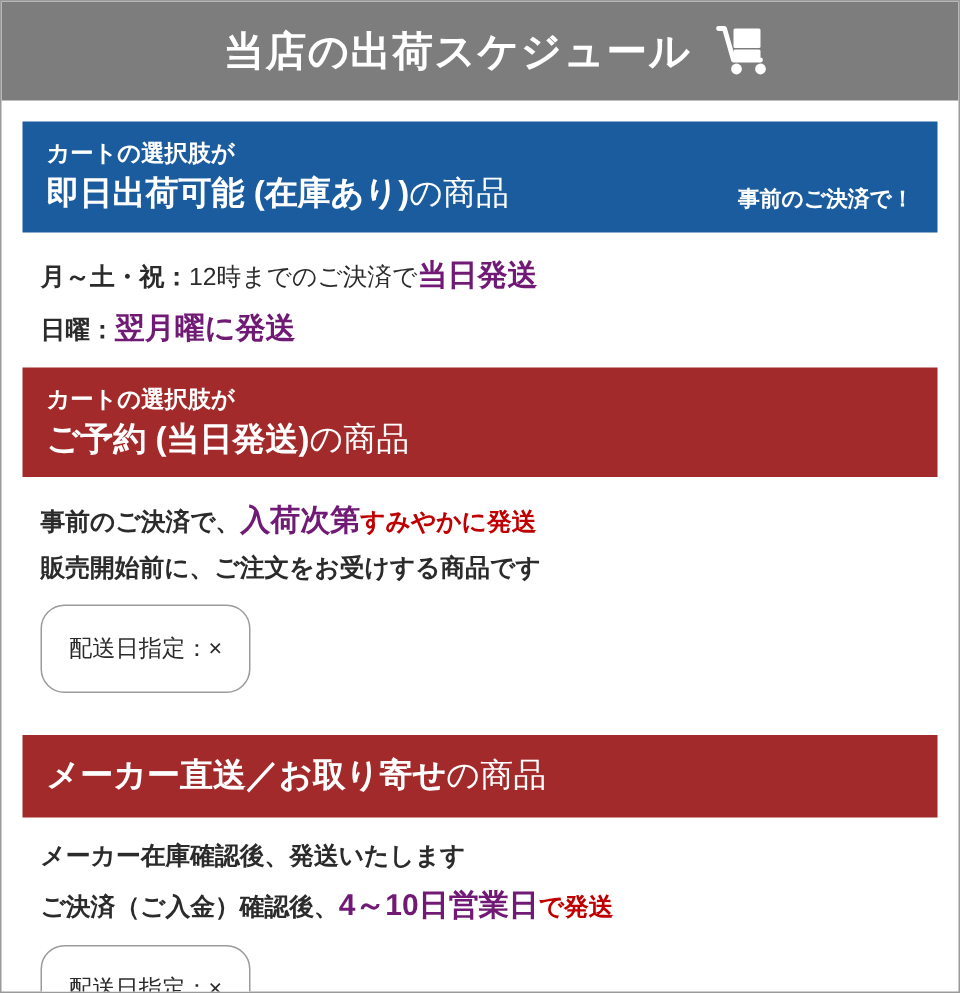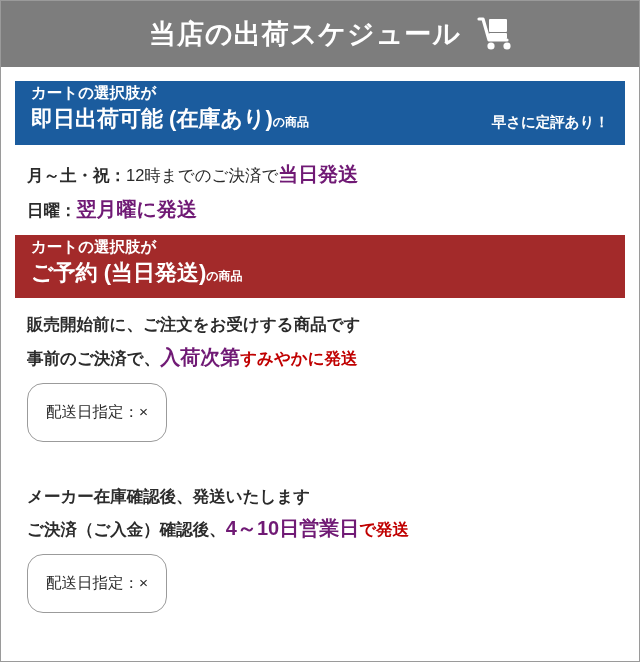--- a/index.html
+++ b/index.html
@@ -38,39 +38,39 @@
     width: 44px;
     height: 34px;
     display: block;
   }
   
   .content {
     padding: 14px 14px 0 14px;
   }
   .band {
     position: relative;
-    padding: 2px 16px 11px 16px;
+    padding: 12px 16px 11px 16px;
     color: #ffffff;
   }
   .band.blue { background: #1b5c9e; }
   .band.red  { background: #a32a2a; }
   .band-sub {
     font-size: 15.5px;
     font-weight: bold;
     line-height: 1.35;
   }
   .band-main {
     font-size: 22px;
     font-weight: bold;
     line-height: 1.35;
     white-space: nowrap;
   }
   .band-main .small {
-    font-size: 12px;
-    font-weight: bold;
+    font-size: 22px;
+    font-weight: normal;
   }
   .band-badge {
     position: absolute;
     right: 16px;
     bottom: 13px;
     font-size: 14.5px;
     font-weight: bold;
     color: #ffffff;
     white-space: nowrap;
   }
@@ -131,51 +131,56 @@
     </span>
   </div>
 
   <div class="content">
 
     <div class="band blue">
       <div class="band-sub">カートの選択肢が</div>
       <div class="band-main">
         <span>即日出荷可能 (在庫あり)</span><span class="small">の商品</span>
       </div>
-      <div class="band-badge">早さに定評あり！</div>
+      <div class="band-badge">事前のご決済で！</div>
     </div>
 
     <div class="notes">
       <div class="note-line">
         <span class="lbl">月～土・祝：</span><span>12時までのご決済で</span><span class="hl">当日発送</span>
       </div>
       <div class="note-line">
         <span class="lbl">日曜：</span><span class="hl">翌月曜に発送</span>
       </div>
     </div>
 
     <div class="band red">
       <div class="band-sub">カートの選択肢が</div>
       <div class="band-main">
         <span>ご予約 (当日発送)</span><span class="small">の商品</span>
       </div>
     </div>
 
     <div class="notes">
       <div class="note-line">
-        <span class="lbl">販売開始前に、ご注文をお受けする商品です</span>
+        <span class="lbl">事前のご決済で、</span><span class="hl">入荷次第</span><span class="hl-sm">すみやかに発送</span>
       </div>
       <div class="note-line">
-        <span class="lbl">事前のご決済で、</span><span class="hl">入荷次第</span><span class="hl-sm">すみやかに発送</span>
+        <span class="lbl">販売開始前に、ご注文をお受けする商品です</span>
       </div>
       <div class="pill">配送日指定：×</div>
     </div>
 
     <div class="spacer-22"></div>
 
+    <div class="band red single">
+      <div class="band-main">
+        <span>メーカー直送／お取り寄せ</span><span class="small">の商品</span>
+      </div>
+    </div>
 
     <div class="notes">
       <div class="note-line">
         <span class="lbl">メーカー在庫確認後、発送いたします</span>
       </div>
       <div class="note-line">
         <span class="lbl">ご決済（ご入金）確認後、</span><span class="hl">4～10日営業日</span><span class="hl-sm">で発送</span>
       </div>
       <div class="pill">配送日指定：×</div>
     </div>

